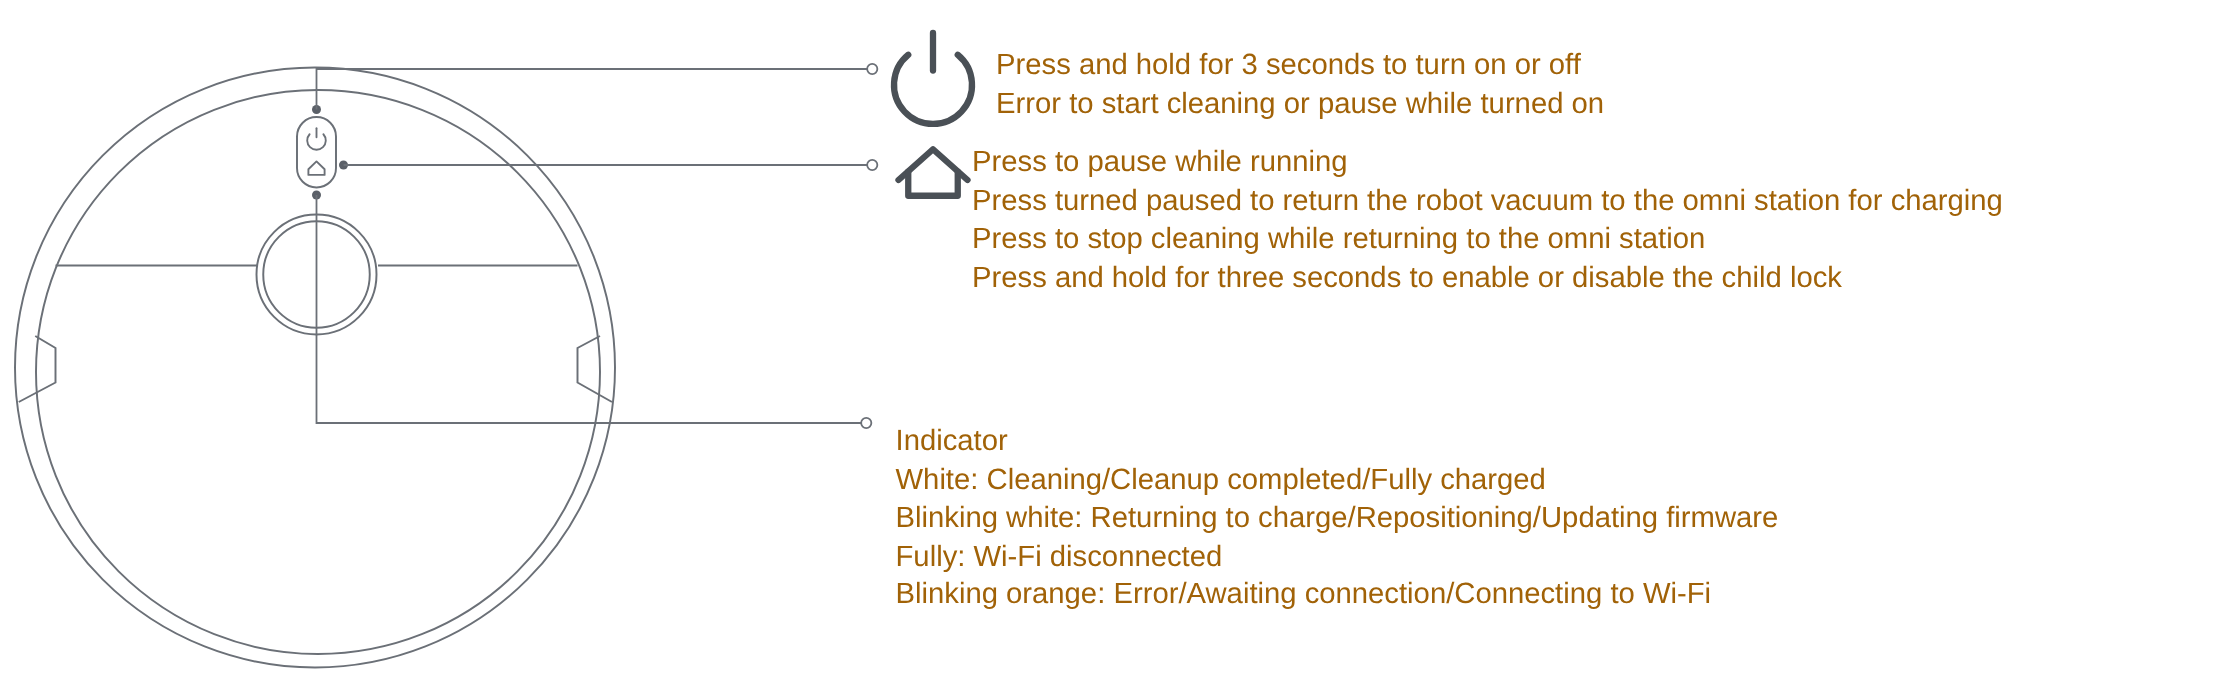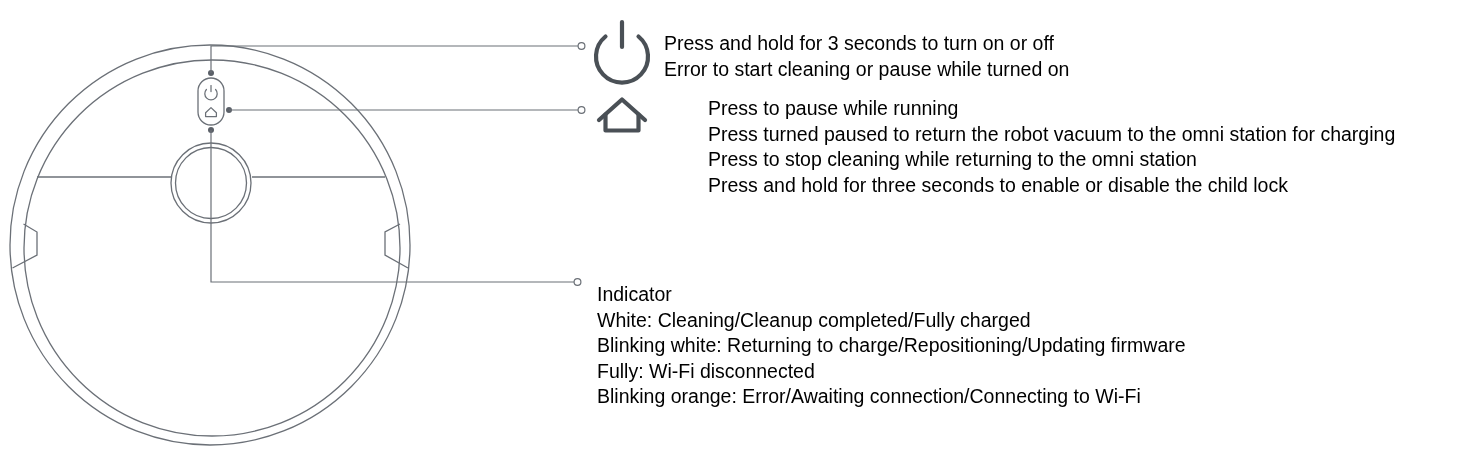--- a/index.html
+++ b/index.html
@@ -19,35 +19,35 @@
   }
   #diagram-svg {
     position: absolute;
     left: 0;
     top: 0;
     width: 1483px;
     height: 456px;
   }
   .callout-block {
     position: absolute;
-    color: #000000;
+    color: #a16207;
     font-family: "Liberation Sans", sans-serif;
     font-size: 19.5px;
     line-height: 25.5px;
     white-space: nowrap;
   }
   .callout-line {
     display: block;
   }
   #power-text {
     left: 664px;
     top: 31px;
   }
   #home-text {
-    left: 708px;
+    left: 648px;
     top: 96px;
   }
   #indicator-text {
     left: 597px;
     top: 268px;
     margin-top: 14px;
   }
 </style>
 </head>
 <body>

